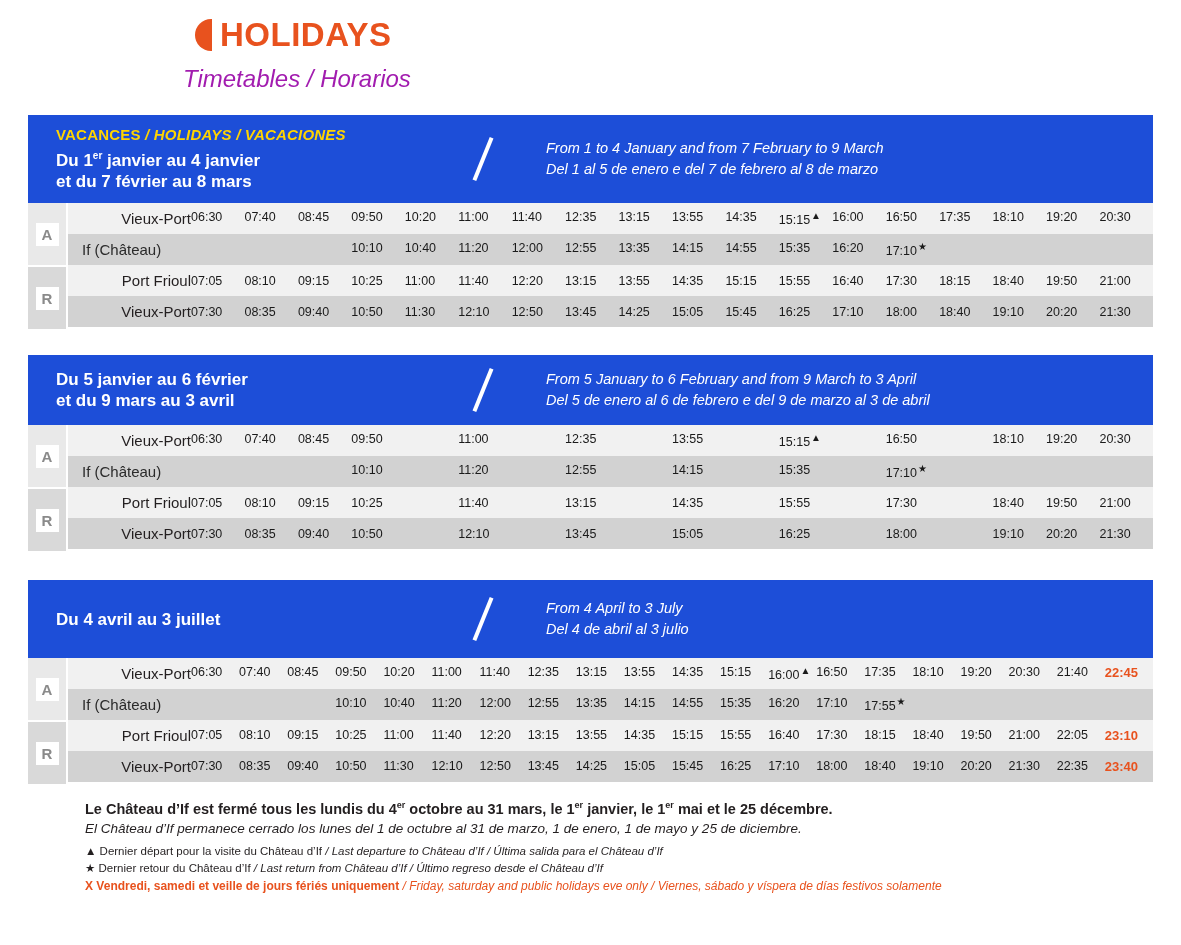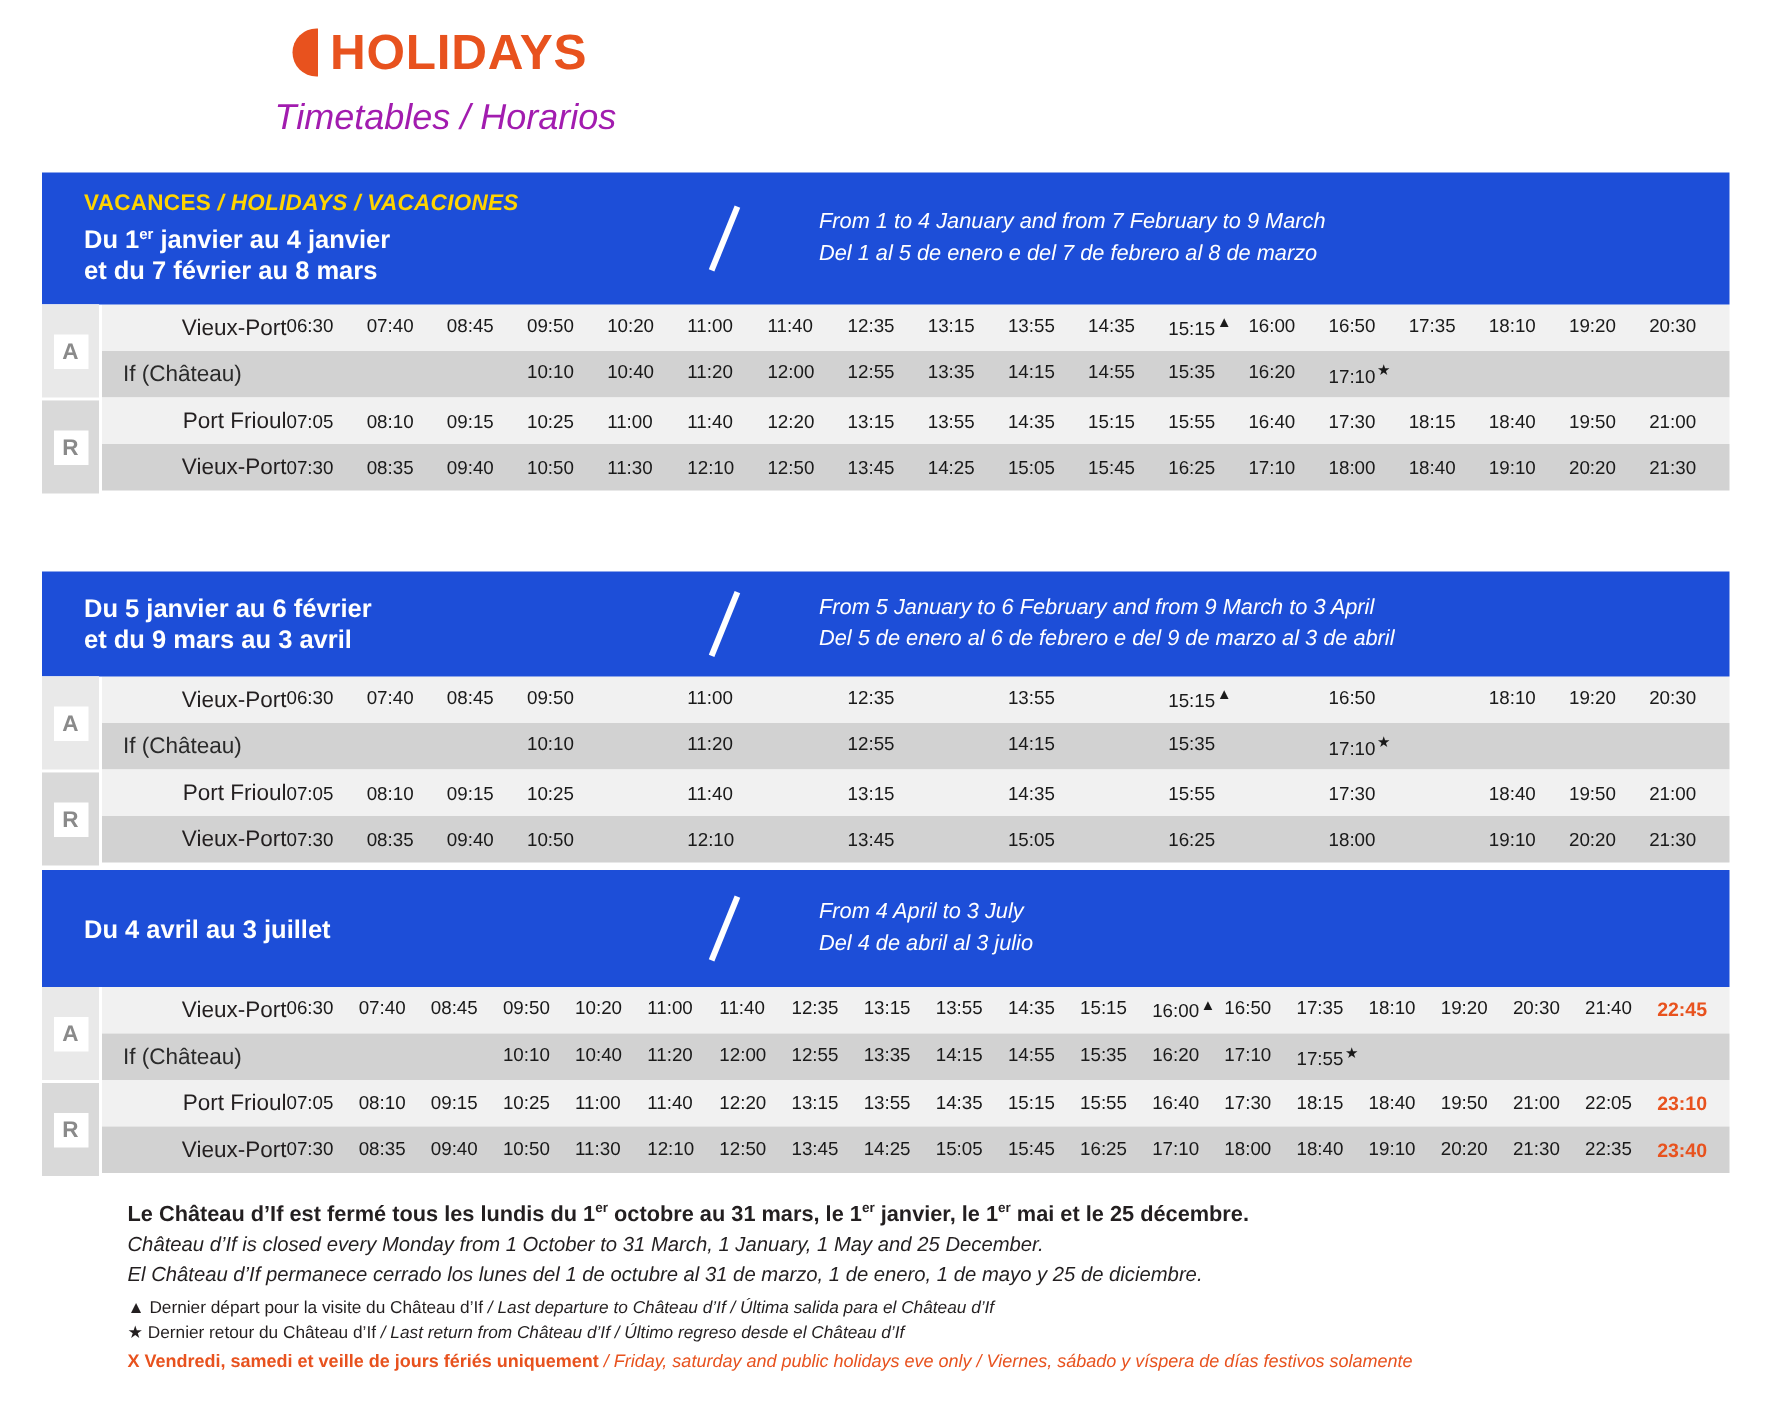--- a/index.html
+++ b/index.html
@@ -231,21 +231,21 @@
                 <div class="cell">18:40</div>
                 <div class="cell">19:10</div>
                 <div class="cell">20:20</div>
                 <div class="cell">21:30</div>
               </div>
             </div>
           </div>
         </div>
       </div>
       <div class="section" style="top: 355px;">
-        <div class="band" style="height: 70px; margin-top: 26px;">
+        <div class="band" style="height: 70px;">
           <div class="band-inner">
             <div class="band-left">
               <div class="band-fr">Du 5 janvier au 6 février</div>
               <div class="band-fr">et du 9 mars au 3 avril</div>
             </div>
             <div class="band-slash">
               <span class="slash"></span>
             </div>
             <div class="band-right">
               <div class="band-en">From 5 January to 6 February and from 9 March to 3 April</div>
@@ -483,23 +483,22 @@
                 <div class="cell red">23:40</div>
               </div>
             </div>
           </div>
         </div>
       </div>
     </div>
 
   <div class="footer">
     <div class="f-fr">
-      <span>Le Château d’If est fermé tous les lundis du 1</span><sup>er</sup><span> octobre au 31 mars, le 1</span><sup>er</sup><span> janvier, le 1</span><sup>er</sup><span> mai et le 25 décembre.</span>
+      <span>Le Château d’If est fermé tous les lundis du 4</span><sup>er</sup><span> octobre au 31 mars, le 1</span><sup>er</sup><span> janvier, le 1</span><sup>er</sup><span> mai et le 25 décembre.</span>
     </div>
-    <div class="f-en">Château d’If is closed every Monday from 1 October to 31 March, 1 January, 1 May and 25 December.</div>
     <div class="f-es">El Château d’If permanece cerrado los lunes del 1 de octubre al 31 de marzo, 1 de enero, 1 de mayo y 25 de diciembre.</div>
     <div class="legend">
       <div class="leg">
         <span>▲</span><span class="g"> Dernier départ pour la visite du Château d’If</span><span class="it"> / Last departure to Château d’If /  Última salida para el Château d’If</span>
       </div>
       <div class="leg">
         <span>★</span><span class="g"> Dernier retour du Château d’If</span><span class="it"> / Last return from Château d’If / Último regreso desde el Château d’If</span>
       </div>
       <div class="leg x">
         <b>X</b>&nbsp;<b>Vendredi, samedi et veille de jours fériés uniquement</b><i> / Friday, saturday and public holidays eve only / Viernes, sábado y víspera de días festivos solamente</i>

